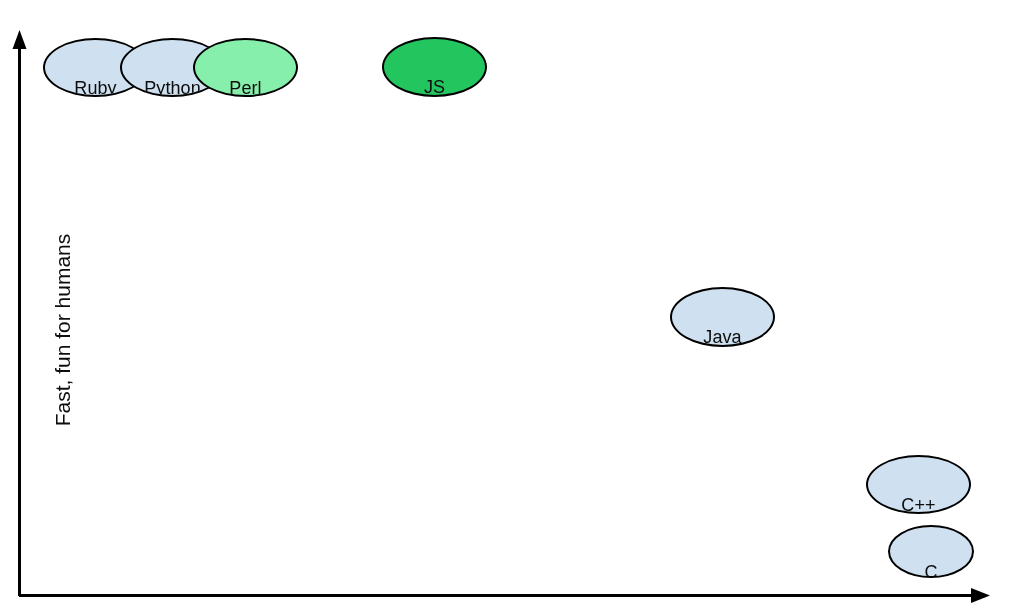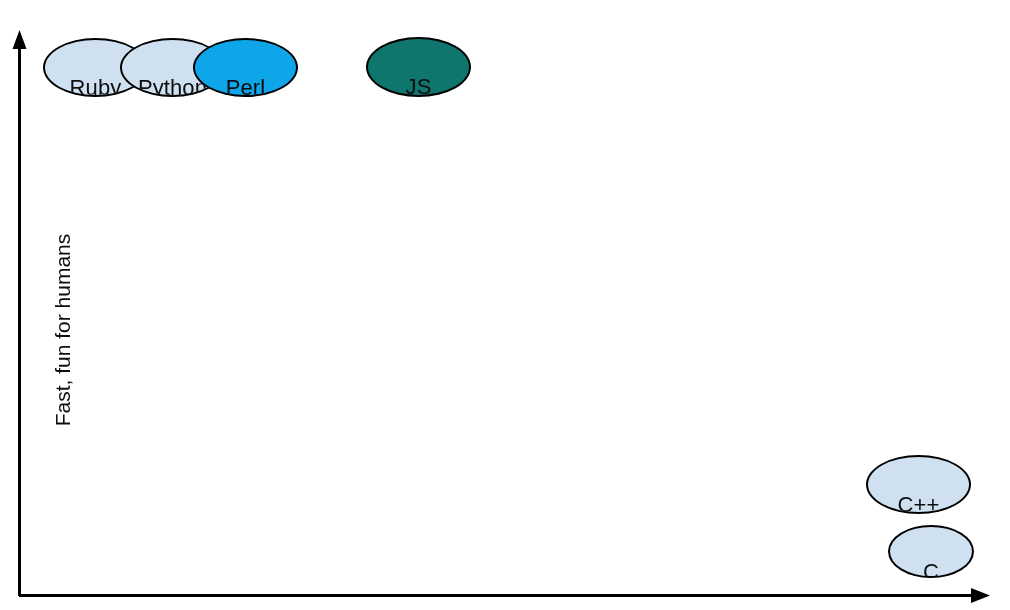--- a/index.html
+++ b/index.html
@@ -38,21 +38,21 @@
     border: 2.6px solid #000000;
     border-radius: 50%;
     background: #cfe1f1;
     display: flex;
     align-items: center;
     justify-content: center;
     overflow: hidden;
   }
   .node-label {
     font-family: "Liberation Sans", sans-serif;
-    font-size: 22px;
+    font-size: 18px;
     color: #0d0d0d;
     line-height: 1;
     white-space: nowrap;
     letter-spacing: 0.1px;
     margin-top: 40px;
   }
   .axis-label {
     position: absolute;
     font-family: "Liberation Sans", sans-serif;
     font-size: 21px;
@@ -86,25 +86,28 @@
     <polygon points="990,595.5 971,588 971,603" fill="#000000"></polygon>
   </svg>
 
   <div id="nodes-layer">
       <div class="node" style="left: 43px; top: 38px; width: 105px; height: 59px; z-index: 1; background: rgb(207, 225, 241); border-color: rgb(0, 0, 0);">
         <span class="node-label" style="color: rgb(13, 13, 13);">Ruby</span>
       </div>
       <div class="node" style="left: 120px; top: 38px; width: 105px; height: 59px; z-index: 2; background: rgb(207, 225, 241); border-color: rgb(0, 0, 0);">
         <span class="node-label" style="color: rgb(13, 13, 13);">Python</span>
       </div>
-      <div class="node" style="left: 193px; top: 38px; width: 105px; height: 59px; z-index: 3; background: #0ea5e9; border-color: rgb(0, 0, 0);">
+      <div class="node" style="left: 193px; top: 38px; width: 105px; height: 59px; z-index: 3; background: #86efac; border-color: rgb(0, 0, 0);">
         <span class="node-label" style="color: rgb(13, 13, 13);">Perl</span>
       </div>
-      <div class="node" style="left: 366px; top: 37px; width: 105px; height: 60px; z-index: 1; background: #0f766e; border-color: rgb(0, 0, 0);">
+      <div class="node" style="left: 382px; top: 37px; width: 105px; height: 60px; z-index: 1; background: #22c55e; border-color: rgb(0, 0, 0);">
         <span class="node-label" style="color: rgb(13, 13, 13);">JS</span>
+      </div>
+      <div class="node" style="left: 670px; top: 287px; width: 105px; height: 60px; z-index: 1; background: rgb(207, 225, 241); border-color: rgb(0, 0, 0);">
+        <span class="node-label" style="color: rgb(13, 13, 13);">Java</span>
       </div>
       <div class="node" style="left: 866px; top: 455px; width: 105px; height: 59px; z-index: 1; background: rgb(207, 225, 241); border-color: rgb(0, 0, 0);">
         <span class="node-label" style="color: rgb(13, 13, 13);">C++</span>
       </div>
       <div class="node" style="left: 888px; top: 525px; width: 86px; height: 53px; z-index: 1; background: rgb(207, 225, 241); border-color: rgb(0, 0, 0);">
         <span class="node-label" style="color: rgb(13, 13, 13);">C</span>
       </div>
     </div>
 
 

